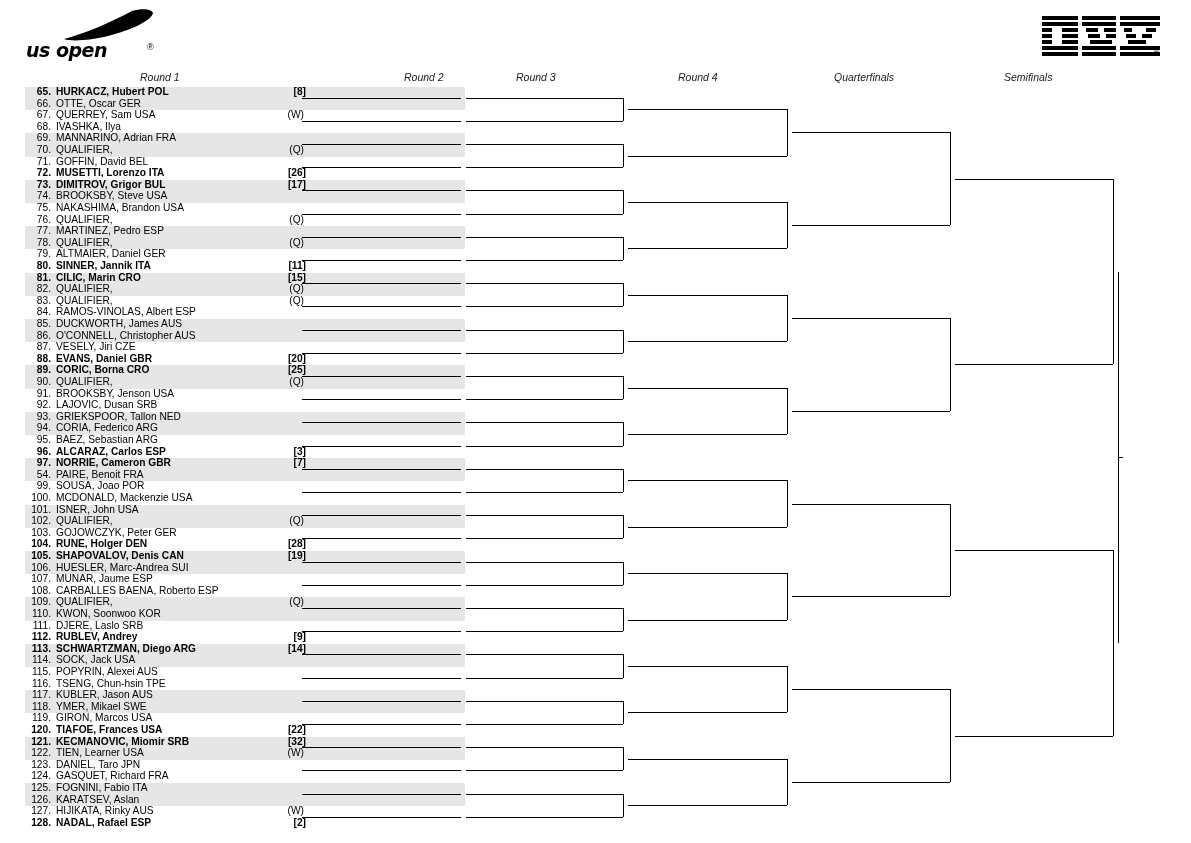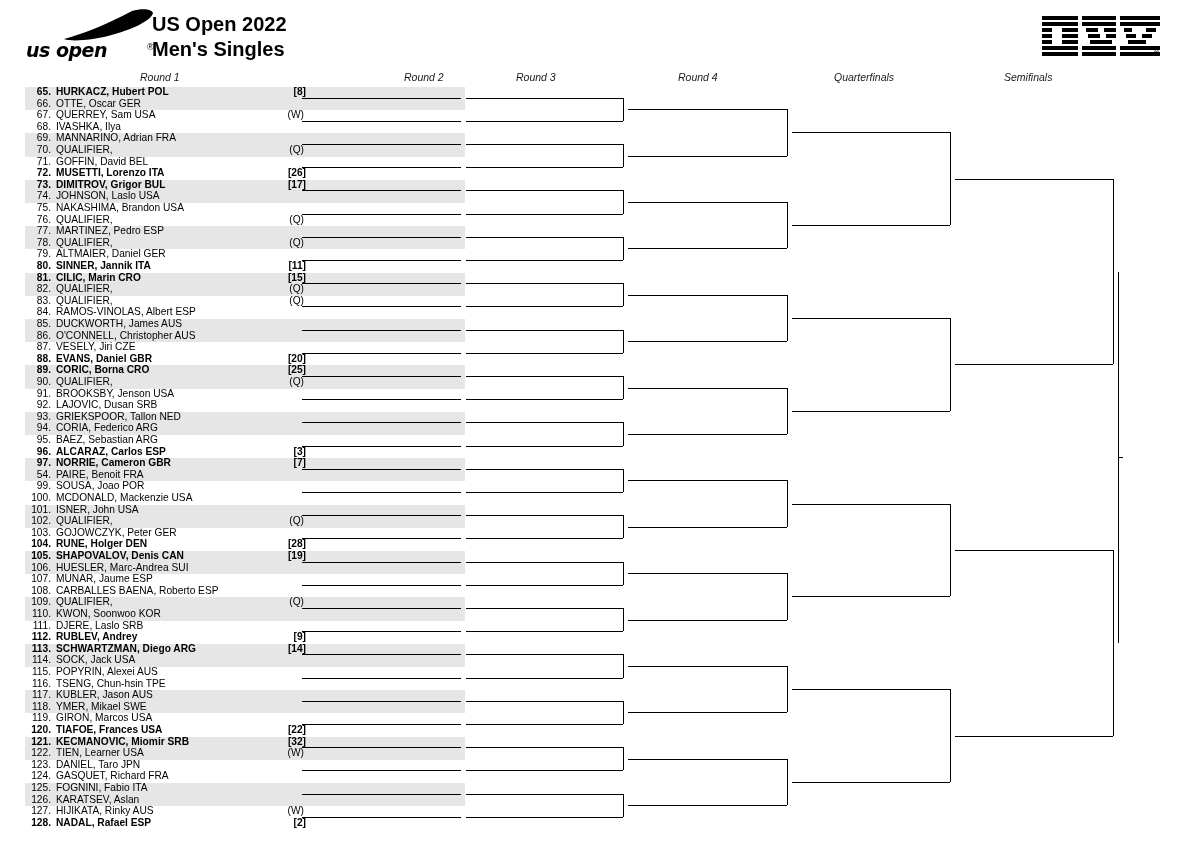--- a/index.html
+++ b/index.html
@@ -123,24 +123,20 @@
 
     <div id="usopen-logo">
       <svg class="flame" viewBox="0 0 92 34">
         <path d="M2 31 C 20 26, 44 17, 70 3 C 80 0, 90 1, 91 5 C 90 12, 70 22, 46 28 C 30 32, 10 34, 2 31 Z" fill="#000"></path>
         <path d="M0 22 C 14 19, 32 13, 50 5 C 40 15, 20 23, 0 22 Z" fill="#fff"></path>
       </svg>
       <span class="wordmark">us open</span>
       <span class="regmark">®</span>
     </div>
 
-    <div id="title-block">
-      <span class="t1">US Open 2022</span>
-      <span class="t2">Men's Singles</span>
-    </div>
 
     <div id="ibm-logo">
       <svg class="stripes" viewBox="0 0 118 42">
         <g fill="#000">
           <rect x="0" y="0" width="36" height="4"></rect>
             <rect x="40" y="0" width="34" height="4"></rect>
             <rect x="78" y="0" width="40" height="4"></rect>
           <rect x="0" y="6" width="36" height="4"></rect>
             <rect x="40" y="6" width="34" height="4"></rect>
             <rect x="78" y="6" width="40" height="4"></rect>
@@ -237,21 +233,21 @@
           <span class="nm">MUSETTI, Lorenzo ITA</span>
           <span class="mark seed">[26]</span>
         </div>
         <div class="row seeded" style="top: 92.8px;">
           <span class="num">73.</span>
           <span class="nm">DIMITROV, Grigor BUL</span>
           <span class="mark seed">[17]</span>
         </div>
         <div class="row" style="top: 104.4px;">
           <span class="num">74.</span>
-          <span class="nm">JOHNSON, Laslo USA</span>
+          <span class="nm">BROOKSBY, Steve USA</span>
         </div>
         <div class="row" style="top: 116px;">
           <span class="num">75.</span>
           <span class="nm">NAKASHIMA, Brandon USA</span>
         </div>
         <div class="row" style="top: 127.6px;">
           <span class="num">76.</span>
           <span class="nm">QUALIFIER,</span>
           <span class="mark status">(Q)</span>
         </div>

